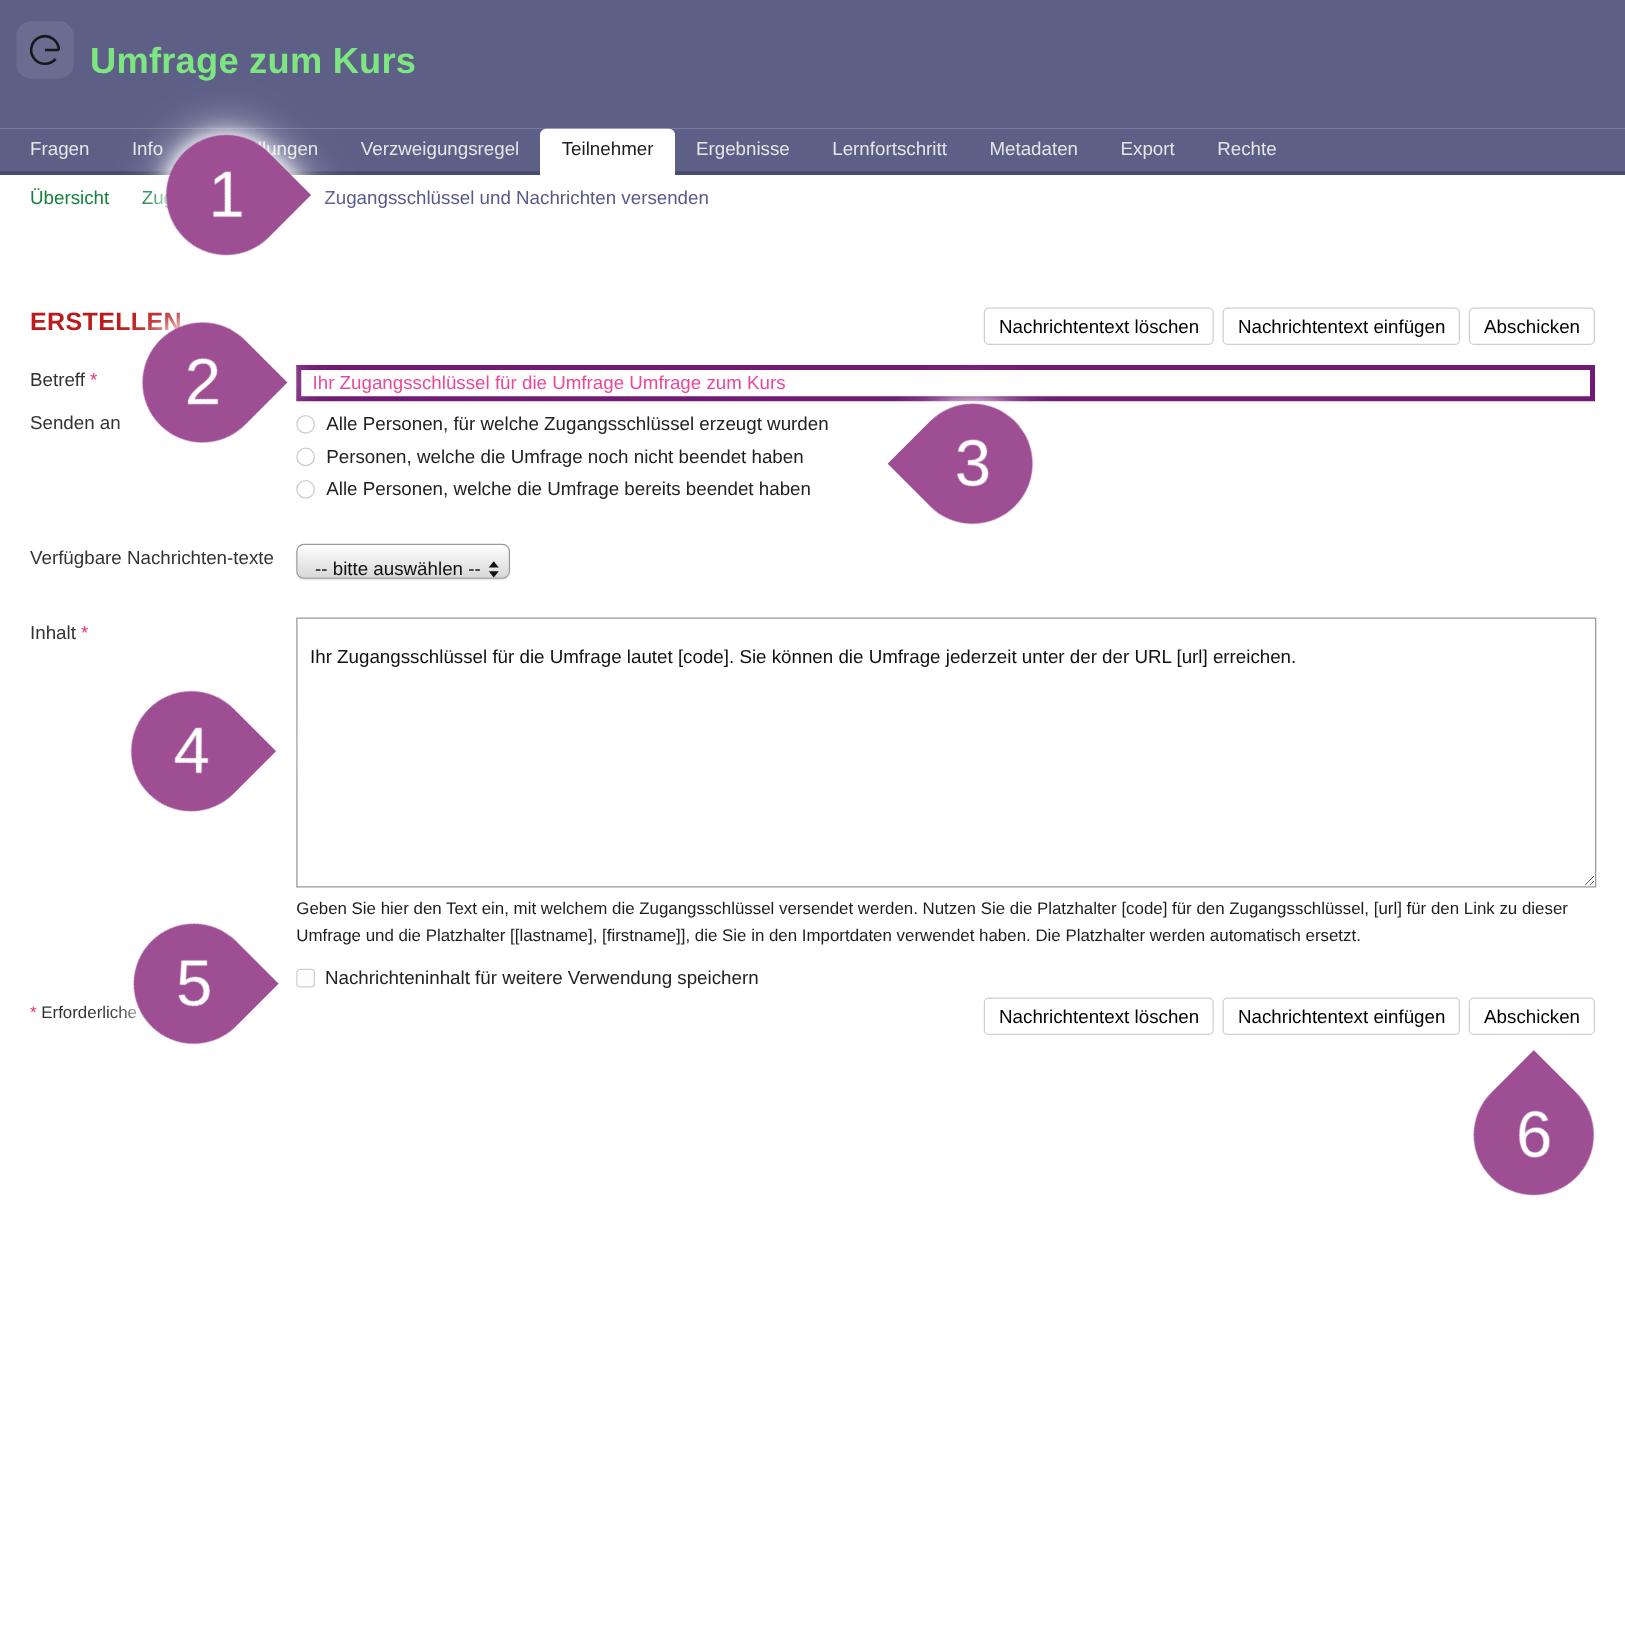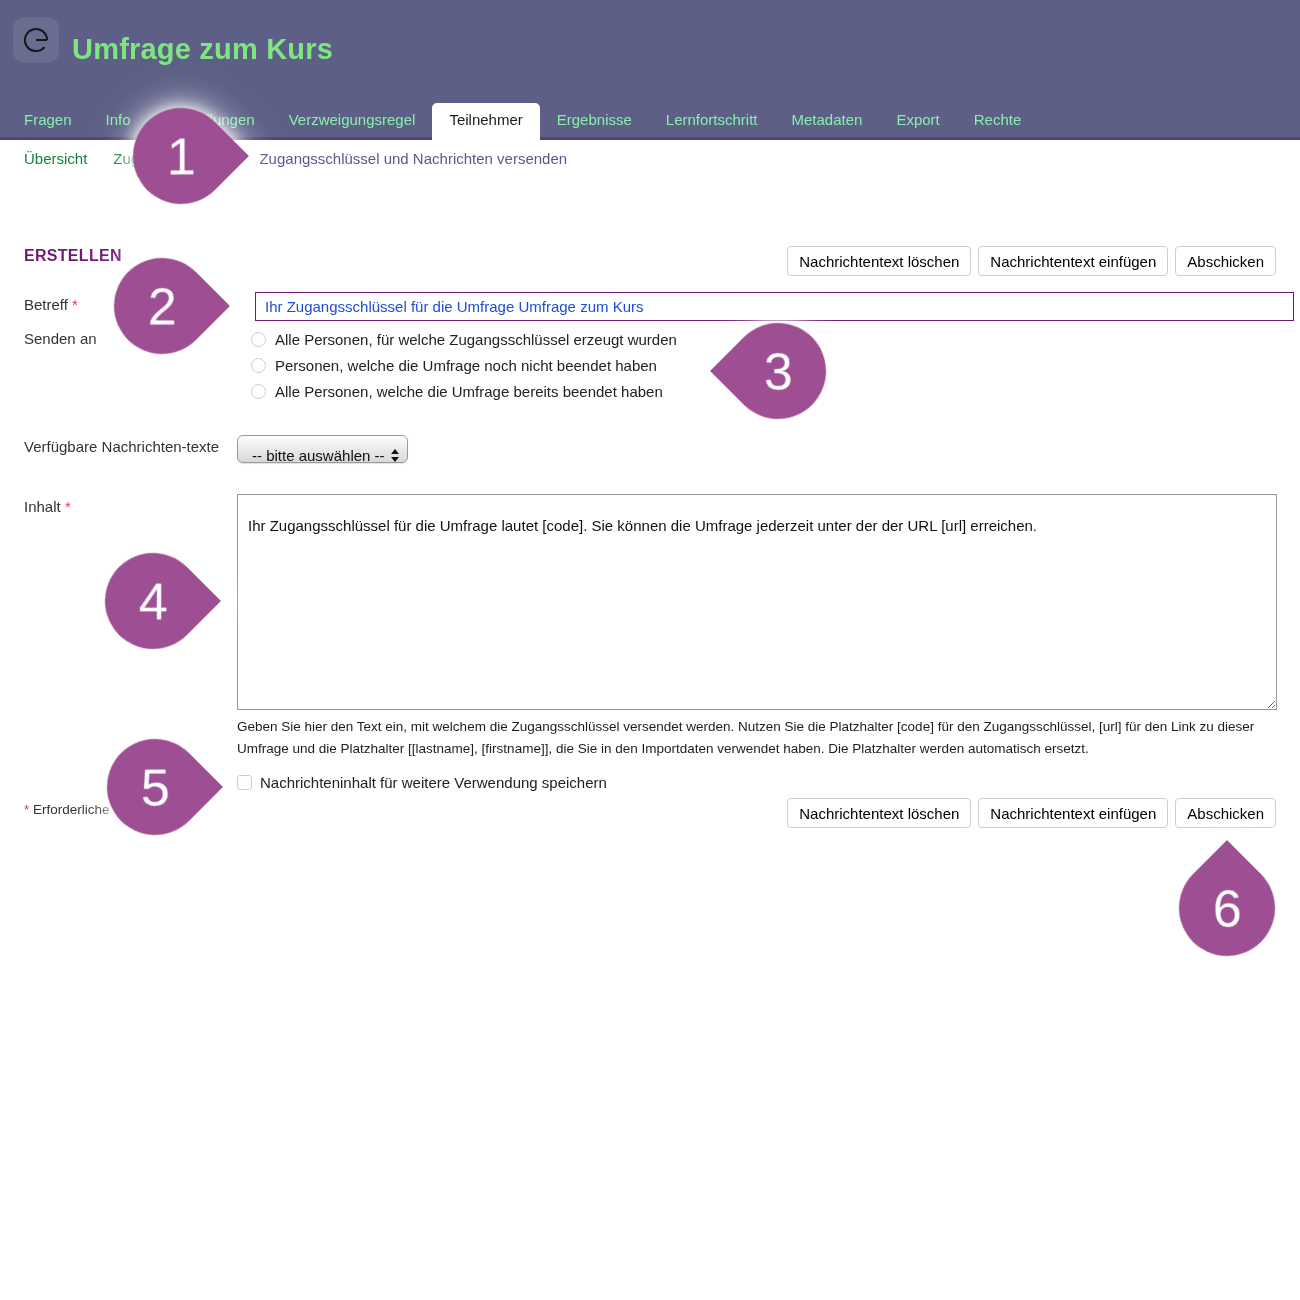--- a/index.html
+++ b/index.html
@@ -9,39 +9,39 @@
   }
   
   .header{position:absolute;left:0;top:0;width:1300px;height:103px;background:#5d5f86;}
   .logo{position:absolute;left:13px;top:17px;width:46px;height:46px;border-radius:12px;
         background:#6a6c90;display:flex;align-items:center;justify-content:center;}
   .page-title{position:absolute;left:72px;top:33px;font-size:29px;font-weight:bold;color:#7ee681;letter-spacing:.2px;}
   
   .tabbar{position:absolute;left:0;top:103px;width:1300px;height:37px;background:#5d5f86;}
   .tabstrip{position:absolute;left:0;bottom:0;width:100%;height:3px;background:#484b70;}
   .tabs{position:absolute;left:7px;top:0;height:37px;display:flex;z-index:2;}
-  .tab{height:34px;line-height:34px;padding:0 17px;font-size:15px;color:#86efac;cursor:pointer;white-space:nowrap;}
+  .tab{height:34px;line-height:34px;padding:0 17px;font-size:15px;color:#e5e5e5;cursor:pointer;white-space:nowrap;}
   .tab.active{height:37px;line-height:34px;background:#fff;color:#1c1c1c;border-radius:5px 5px 0 0;text-align:center;}
   
   .subnav{position:absolute;left:24px;top:140px;height:36px;display:flex;gap:26px;align-items:center;font-size:15px;}
   .subnav-item{color:#15803d;white-space:nowrap;cursor:pointer;}
   .subnav-item.link{color:#565a8c;}
   
-  .section-title{position:absolute;left:24px;top:247px;font-size:16px;font-weight:bold;color:#701a75;letter-spacing:.3px;}
+  .section-title{position:absolute;left:24px;top:247px;font-size:20px;font-weight:bold;color:#b91c1c;letter-spacing:.3px;}
   .btn-row{position:absolute;right:24px;display:flex;gap:7px;}
   .btn-row.top{top:246px;} .btn-row.bottom{top:798px;}
   .btn{background:#fff;border:1px solid #cfcfcf;border-radius:4px;font-size:15px;color:#000;
        padding:4px 11px;height:30px;box-sizing:border-box;cursor:pointer;white-space:nowrap;
        font-family:"Liberation Sans","DejaVu Sans",sans-serif;}
   .lbl{position:absolute;left:24px;font-size:15px;color:#333;}
   .req{color:#e0356b;}
-  .text-input{position:absolute;left:255px;top:292px;width:1039px;height:29px;box-sizing:border-box;
-       border:1px solid #701a75;background:#fff;font-size:15px;padding:0 9px;color:#1d4ed8;
+  .text-input{position:absolute;left:237px;top:292px;width:1039px;height:29px;box-sizing:border-box;
+       border:4px solid #701a75;background:#fff;font-size:15px;padding:0 9px;color:#ec4899;
        font-family:"Liberation Sans","DejaVu Sans",sans-serif;}
-  .radio-group{position:absolute;left:251px;top:331px;display:flex;flex-direction:column;gap:10px;}
+  .radio-group{position:absolute;left:237px;top:331px;display:flex;flex-direction:column;gap:10px;}
   .radio-row{display:flex;align-items:center;gap:9px;font-size:15px;cursor:pointer;height:16px;}
   .radio{width:15px;height:15px;border-radius:50%;border:1px solid #ccc;background:#fff;box-sizing:border-box;flex:none;}
   .radio.checked{border:none;background:#2e7cf6;position:relative;}
   .radio.checked::after{content:"";position:absolute;left:5px;top:5px;width:5px;height:5px;border-radius:50%;background:#fff;}
   .select{position:absolute;left:237px;top:435px;width:171px;height:28px;box-sizing:border-box;
        border:1px solid #9a9a9a;border-radius:6px;background:linear-gradient(#fefefe,#d8d8d8);
        display:flex;align-items:center;justify-content:space-between;padding:12px 8px 0 14px;cursor:pointer;
        box-shadow:0 1px 1px rgba(0,0,0,.12);}
   .select .value{font-size:15px;color:#111;white-space:nowrap;}
   .arrows{display:flex;flex-direction:column;gap:3px;align-items:center;}

